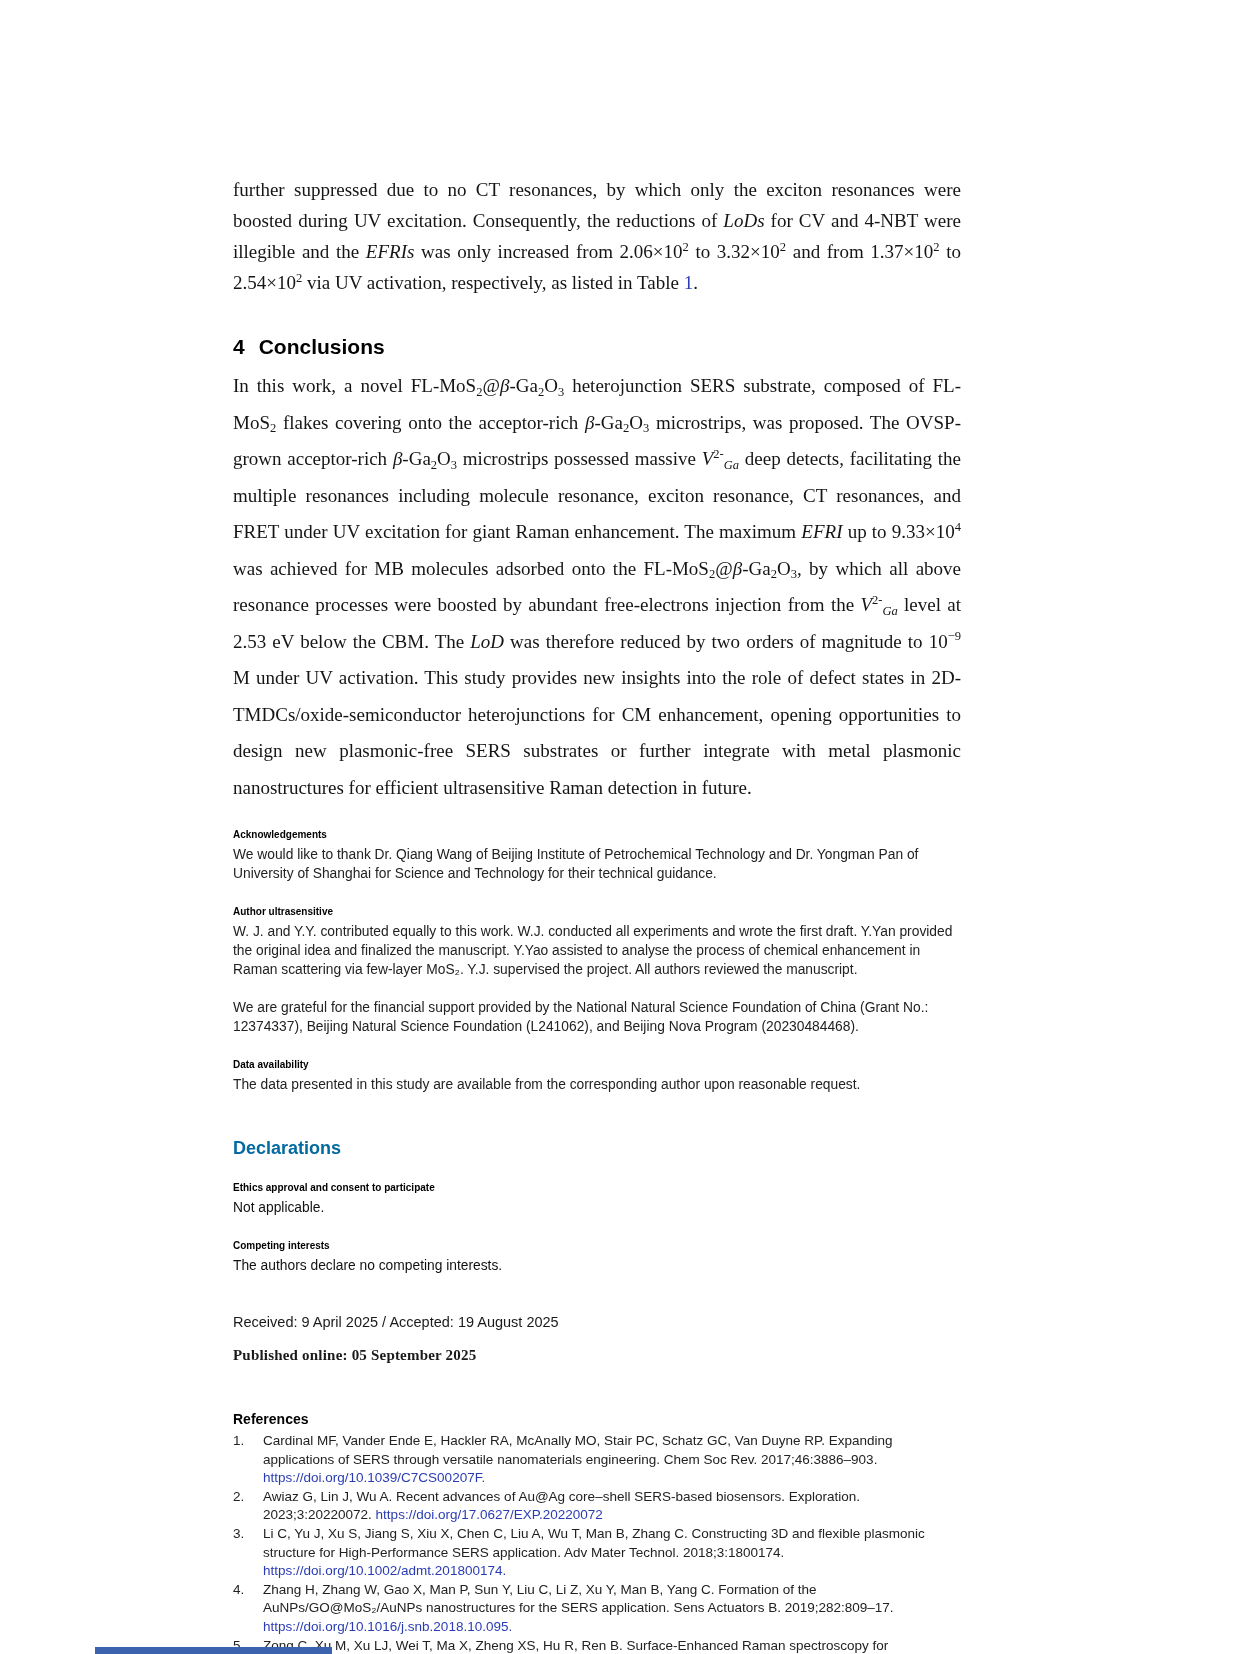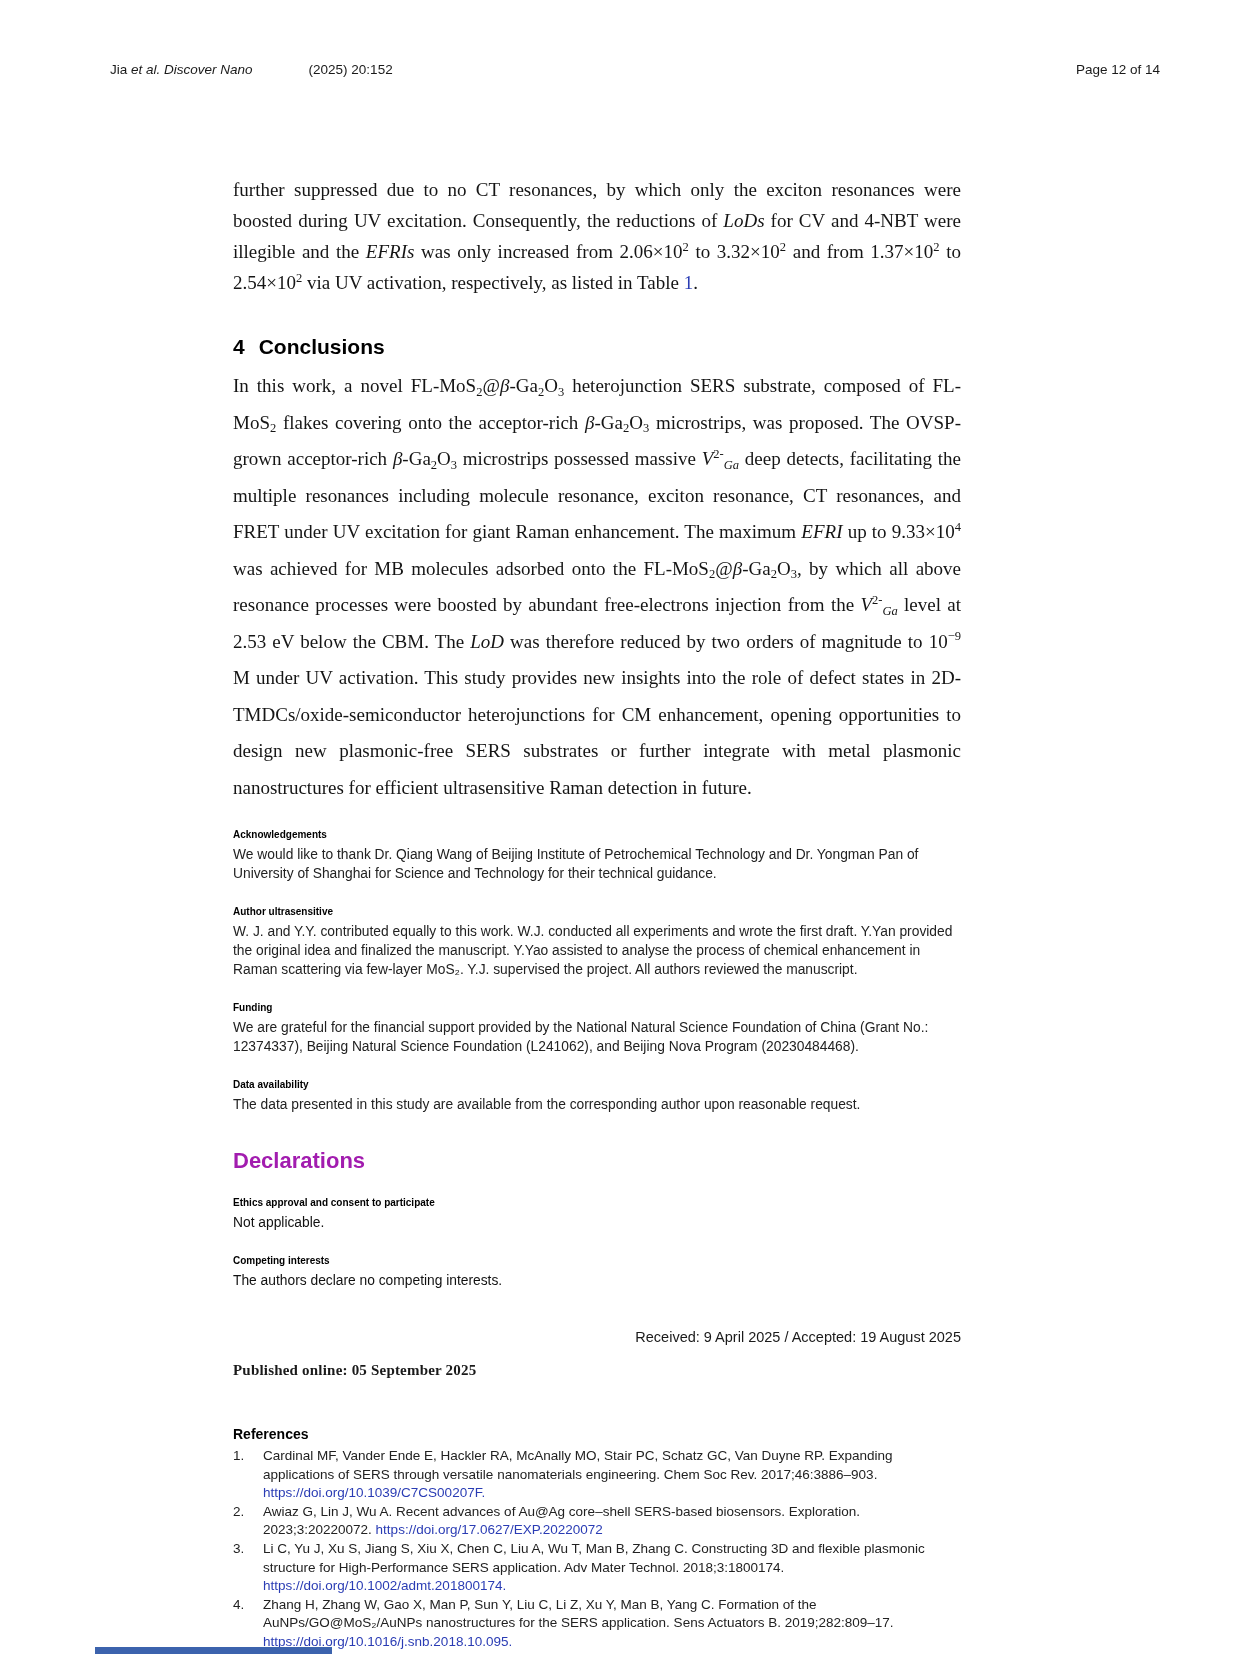--- a/index.html
+++ b/index.html
@@ -43,24 +43,24 @@
     margin:37px 0 0 0;
     font-size:21px;font-weight:700;color:#000;
     display:flex;gap:14px;
   }
 
   
   .bm{margin-top:19px;font-size:13.8px;line-height:19px;color:#222;}
   .bm-h{font-size:10px;font-weight:700;color:#000;margin:0 0 1px 0;}
   .bm-t{margin:0;}
 
-  .decl-title{margin:34px 0 0 0;font-size:22px;font-weight:700;color:#a21caf;}
+  .decl-title{margin:44px 0 0 0;font-size:18px;font-weight:700;color:#0369a1;}
   .decl-sec{margin-top:19px;font-size:13.8px;line-height:19px;}
 
-  .received{margin-top:39px;font-size:14.5px;color:#1a1a1a;text-align:right;}
+  .received{margin-top:39px;font-size:14.5px;color:#1a1a1a;}
   .published{
     margin-top:17px;
     font-family:"Liberation Serif","DejaVu Serif",serif;
     font-weight:700;font-size:15px;color:#1a1a1a;letter-spacing:0.2px;
   }
 
   .refs{margin-top:47px;}
   .refs-h{font-size:14px;font-weight:700;color:#000;margin:0 0 5px 0;}
   .ref-item{display:flex;font-size:13.5px;line-height:18.6px;color:#222;}
   .ref-num{width:30px;flex:none;}
@@ -69,27 +69,20 @@
   .footer-bar{
     position:absolute;left:95px;bottom:0;
     width:237px;height:7px;background:var(--bar);
   }
 </style>
 </head>
 <body>
 
 <div class="page">
 
-  <header class="hdr">
-    <div class="hdr-left">
-      <span><span>Jia </span><span class="it">et al. Discover Nano</span></span>
-      <span>(2025) 20:152</span>
-    </div>
-    <div>Page 12 of 14</div>
-  </header>
 
   <main class="content">
 
     <p class="body-text p1"><span>further suppressed due to no CT resonances, by which only the exciton resonances were boosted during UV excitation. Consequently, the reductions of </span><span class="it">LoDs</span><span> for CV and 4-NBT were illegible and the </span><span class="it">EFRIs</span><span> was only increased from 2.06×10</span><sup>2</sup><span> to 3.32×10</span><sup>2</sup><span> and from 1.37×10</span><sup>2</sup><span> to 2.54×10</span><sup>2</sup><span> via UV activation, respectively, as listed in Table </span><span class="lnk">1</span><span>.</span></p>
 
     <h2 class="sec-heading">
       <span>4</span>
       <span>Conclusions</span>
     </h2>
 
@@ -99,21 +92,20 @@
       <h4 class="bm-h">Acknowledgements</h4>
       <p class="bm-t">We would like to thank Dr. Qiang Wang of Beijing Institute of Petrochemical Technology and Dr. Yongman Pan of University of Shanghai for Science and Technology for their technical guidance.</p>
     </section>
 
     <section class="bm">
       <h4 class="bm-h">Author ultrasensitive</h4>
       <p class="bm-t">W. J. and Y.Y. contributed equally to this work. W.J. conducted all experiments and wrote the first draft. Y.Yan provided the original idea and finalized the manuscript. Y.Yao assisted to analyse the process of chemical enhancement in Raman scattering via few-layer MoS₂. Y.J. supervised the project. All authors reviewed the manuscript.</p>
     </section>
 
     <section class="bm">
-      <h4 class="bm-h">Funding</h4>
       <p class="bm-t">We are grateful for the financial support provided by the National Natural Science Foundation of China (Grant No.: 12374337), Beijing Natural Science Foundation (L241062), and Beijing Nova Program (20230484468).</p>
     </section>
 
     <section class="bm">
       <h4 class="bm-h">Data availability</h4>
       <p class="bm-t">The data presented in this study are available from the corresponding author upon reasonable request.</p>
     </section>
 
     <h3 class="decl-title">Declarations</h3>
 

